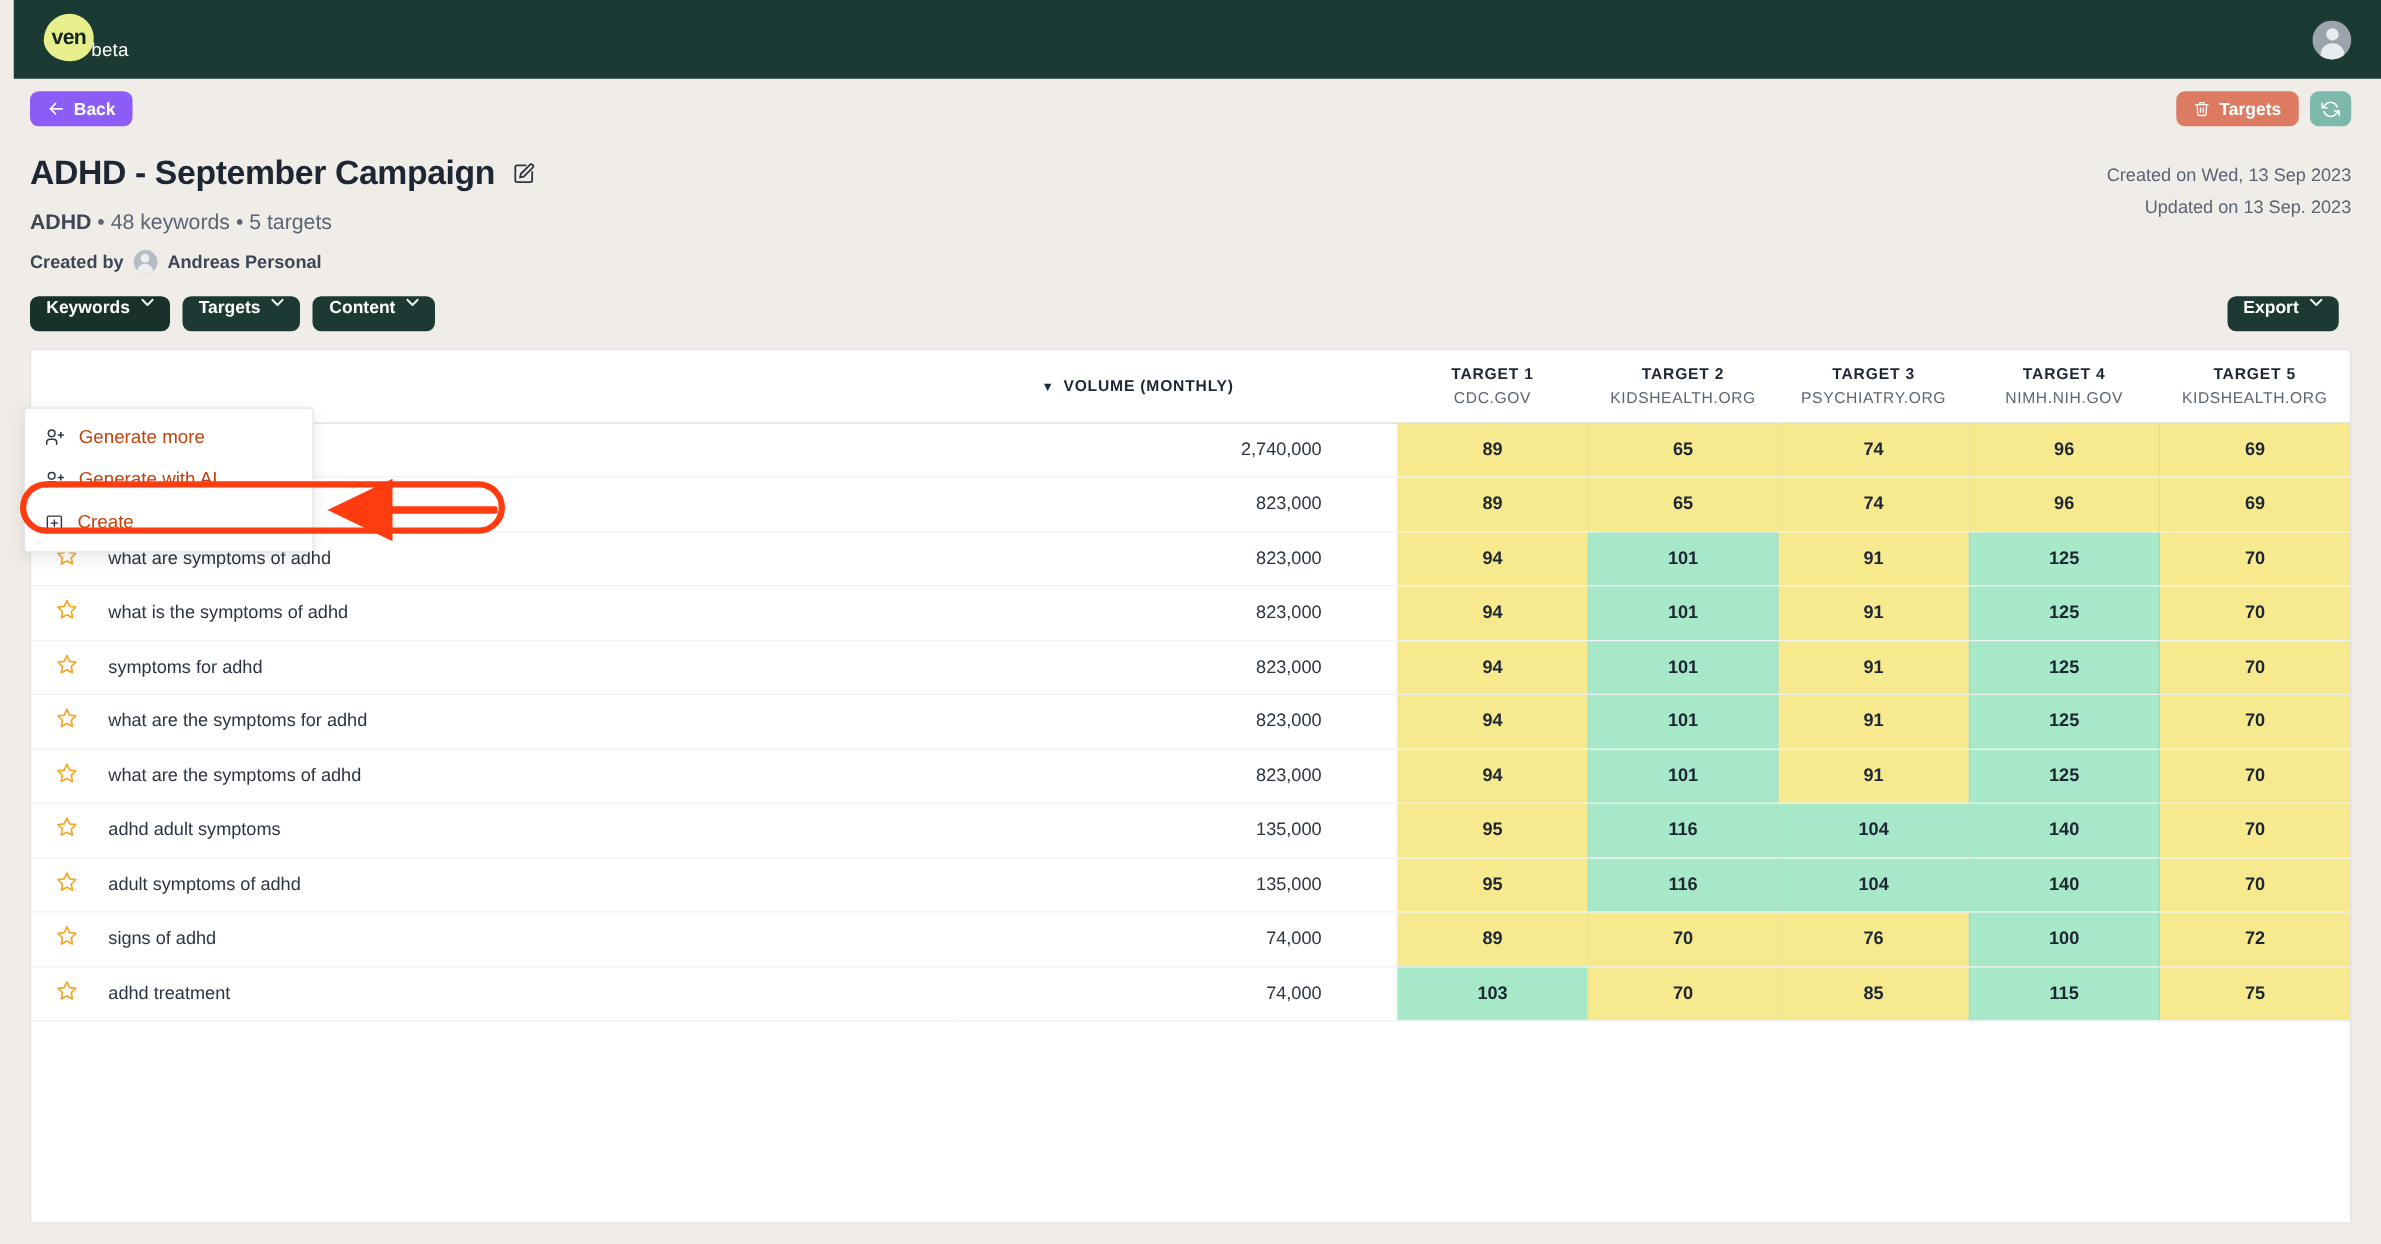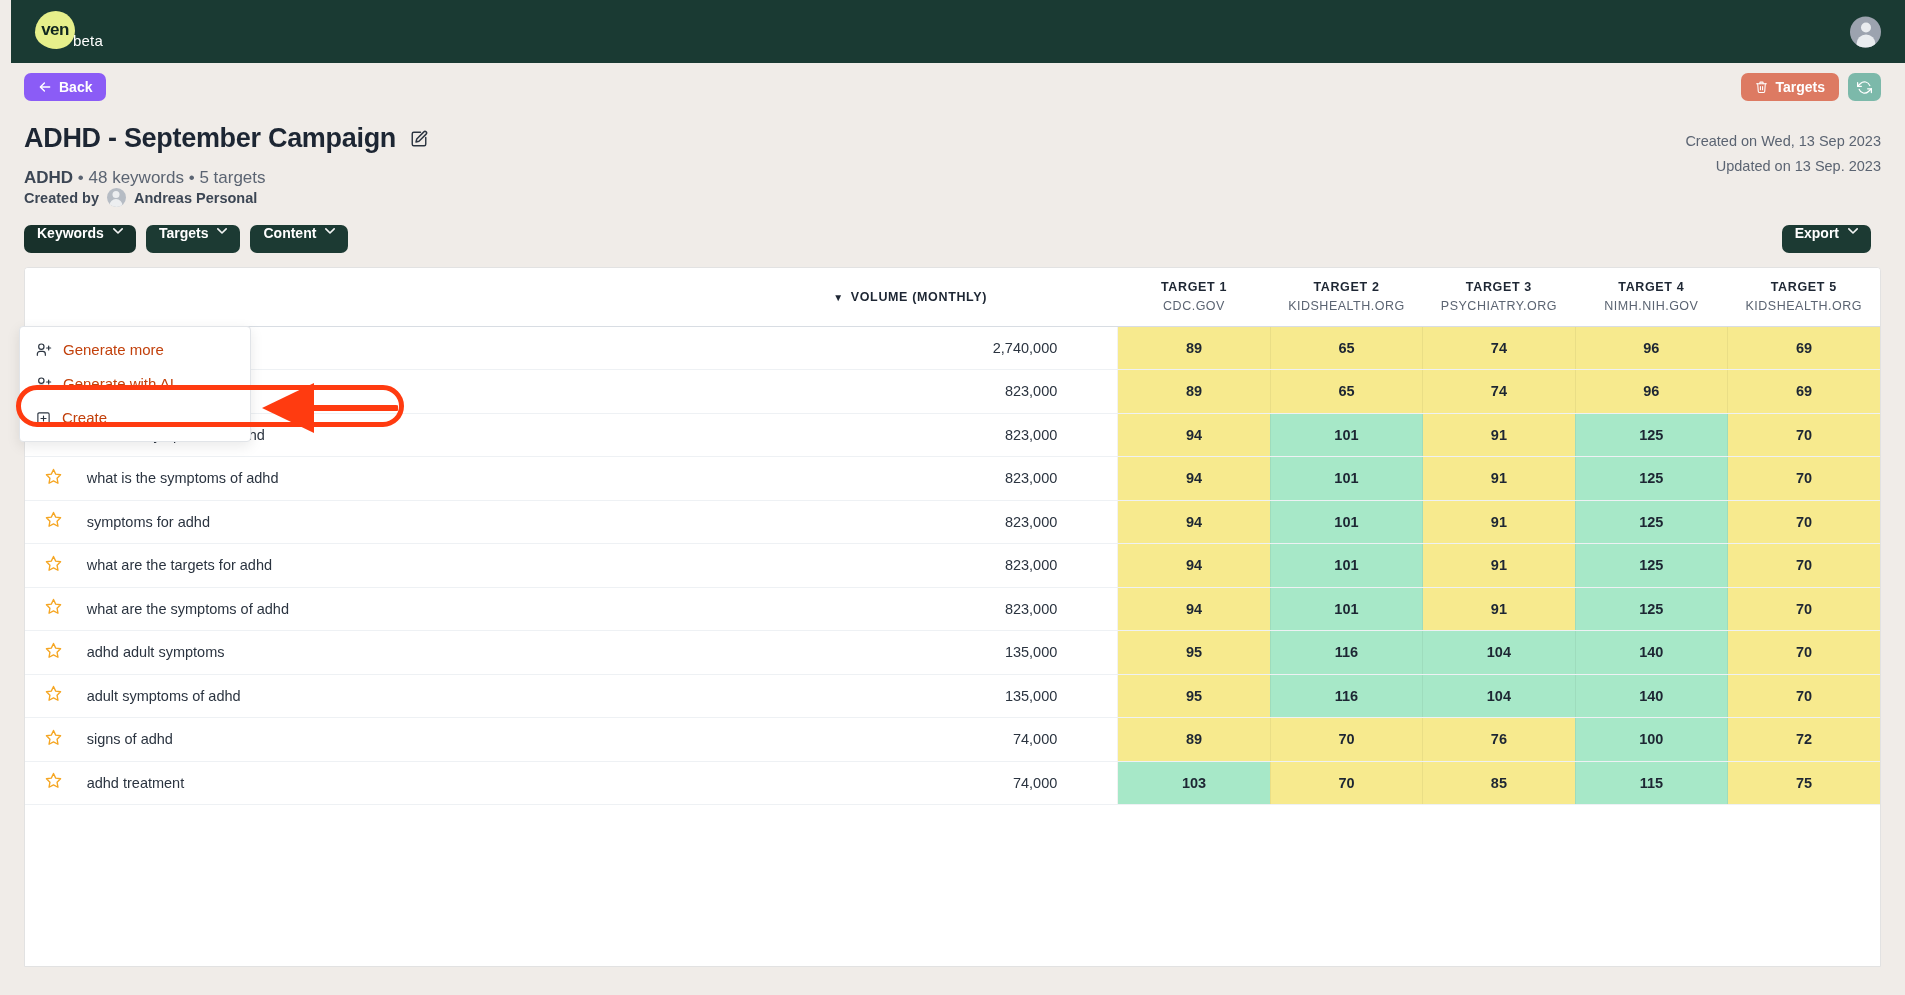--- a/index.html
+++ b/index.html
@@ -77,21 +77,21 @@
   h1.page-title {
     font-size: 27px; font-weight: 700; color: #1d2633;
     letter-spacing: -0.3px;
   }
   .edit-icon { cursor: pointer; display: flex; align-items: center; }
   .meta-line {
     margin-top: 14px; font-size: 17px; color: #5b6472;
   }
   .meta-line b { color: #3c4654; font-weight: 700; }
   .created-line {
-    font-size: 14.5px; color: #3c4654;
+    margin-top: 12px; font-size: 14.5px; color: #3c4654;
     display: flex; align-items: center; gap: 8px; font-weight: 700;
   }
   .created-line .who { font-weight: 700; color: #3c4654; }
   .mini-avatar {
     width: 19px; height: 19px; border-radius: 50%;
     background: #b6bcc4; position: relative; overflow: hidden;
     display: inline-block;
   }
   .mini-avatar .h { position:absolute; left:50%; top:3px; transform:translateX(-50%);
     width:7px; height:7px; border-radius:50%; background:#eceef0; }
@@ -387,21 +387,21 @@
           <td class="score y">94</td>
           <td class="score g">101</td>
           <td class="score y">91</td>
           <td class="score g">125</td>
           <td class="score y">70</td>
         </tr>
         <tr>
           <td class="star"><svg class="star-ico" width="17" height="17" viewBox="0 0 24 24" fill="none" stroke="#f5a623" stroke-width="1.9" stroke-linejoin="round">
               <polygon points="12 2 15.1 8.6 22 9.5 17 14.4 18.3 21.5 12 18.1 5.7 21.5 7 14.4 2 9.5 8.9 8.6 12 2"></polygon>
             </svg></td>
-          <td class="kw">what are the targets for adhd</td>
+          <td class="kw">what are the symptoms for adhd</td>
           <td class="vol">823,000</td>
           <td class="score y">94</td>
           <td class="score g">101</td>
           <td class="score y">91</td>
           <td class="score g">125</td>
           <td class="score y">70</td>
         </tr>
         <tr>
           <td class="star"><svg class="star-ico" width="17" height="17" viewBox="0 0 24 24" fill="none" stroke="#f5a623" stroke-width="1.9" stroke-linejoin="round">
               <polygon points="12 2 15.1 8.6 22 9.5 17 14.4 18.3 21.5 12 18.1 5.7 21.5 7 14.4 2 9.5 8.9 8.6 12 2"></polygon>

